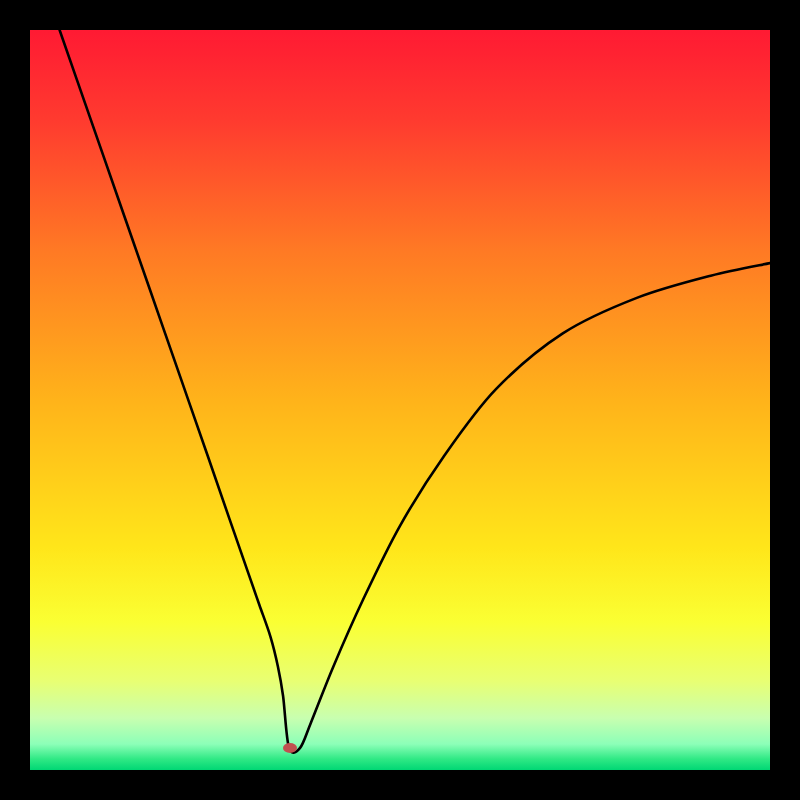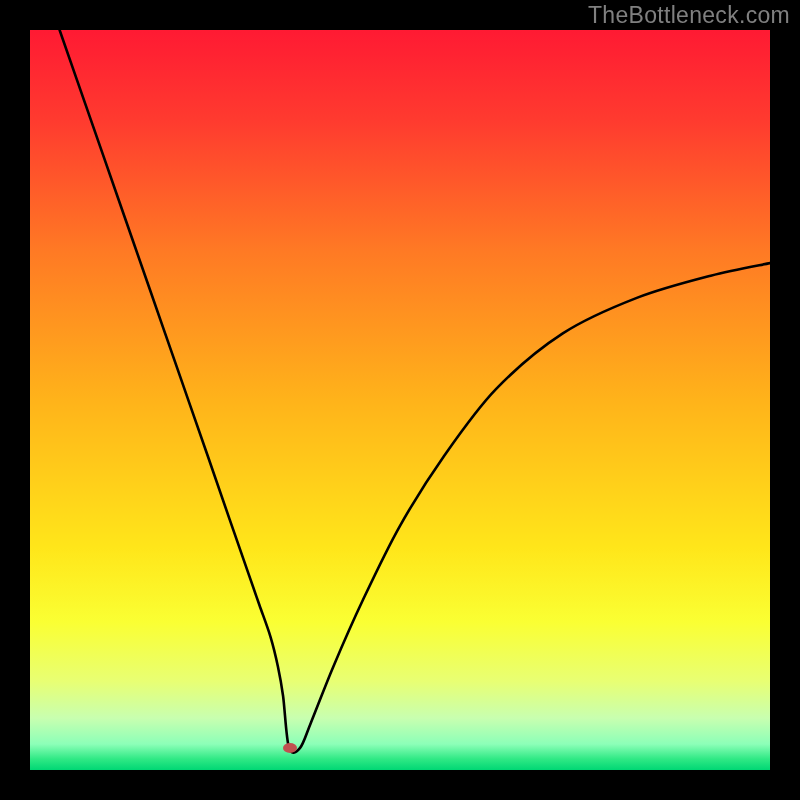--- a/index.html
+++ b/index.html
@@ -44,21 +44,20 @@
     width: 14px;
     height: 10px;
     border-radius: 50%;
     transform: translate(-50%, -50%);
   }
 </style>
 </head>
 <body>
 
 <div class="frame">
-  <div class="watermark">TheBottleneck.com</div>
 
   <div class="plot-area">
     <svg class="gradient" viewBox="0 0 740 740" preserveAspectRatio="none">
       <defs>
         <linearGradient id="bg" x1="0" y1="0" x2="0" y2="1">
             <stop offset="0%" stop-color="#ff1a33"></stop>
             <stop offset="12%" stop-color="#ff3a2f"></stop>
             <stop offset="30%" stop-color="#ff7a24"></stop>
             <stop offset="50%" stop-color="#ffb31a"></stop>
             <stop offset="70%" stop-color="#ffe61a"></stop>

